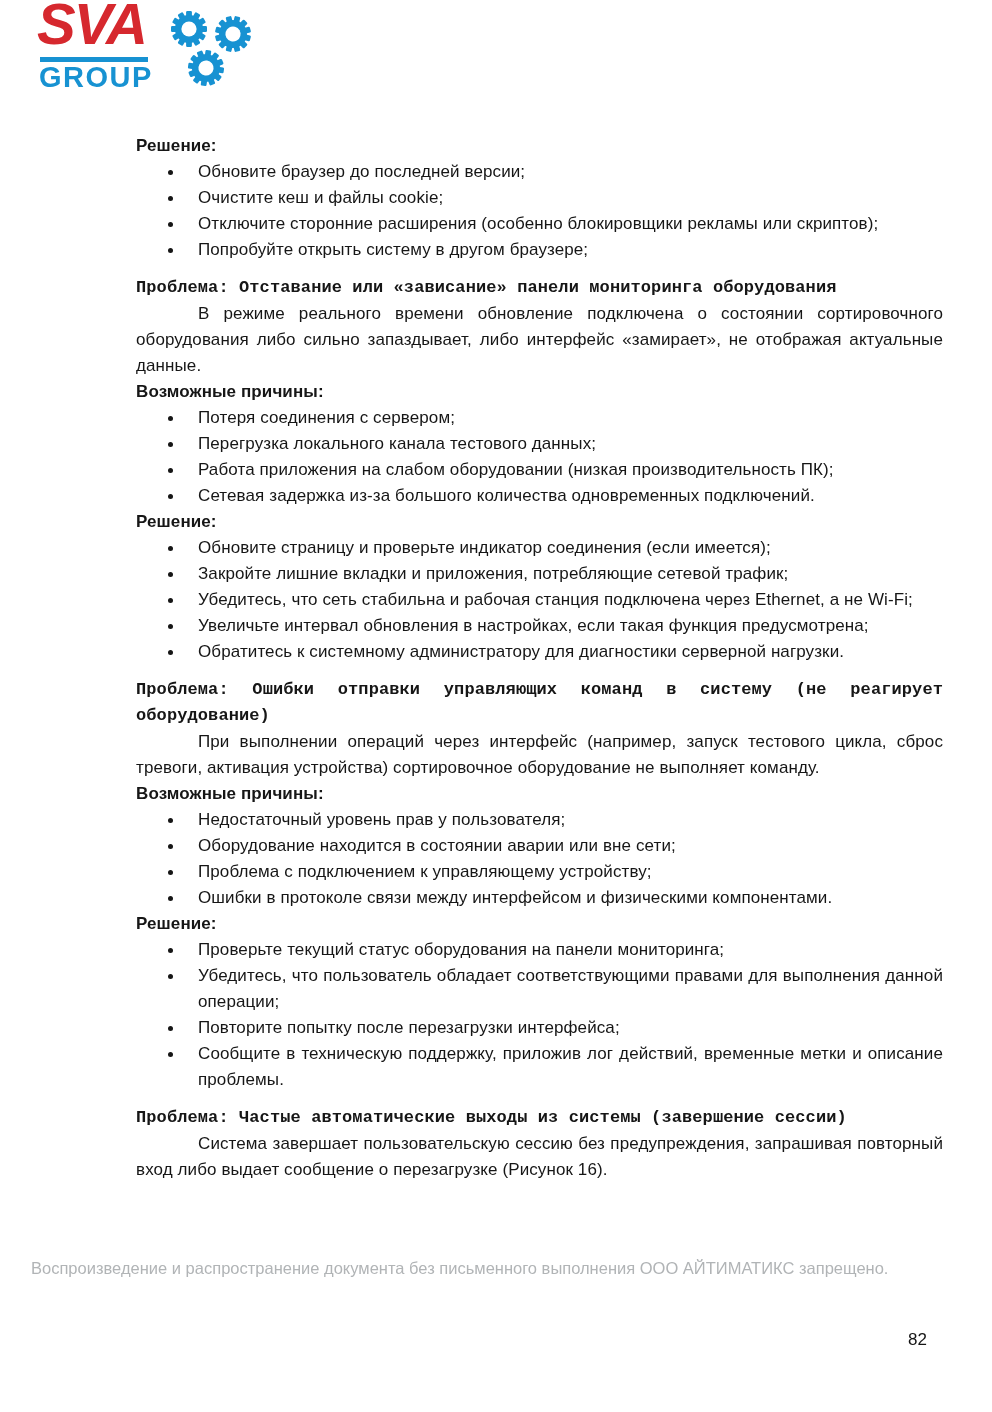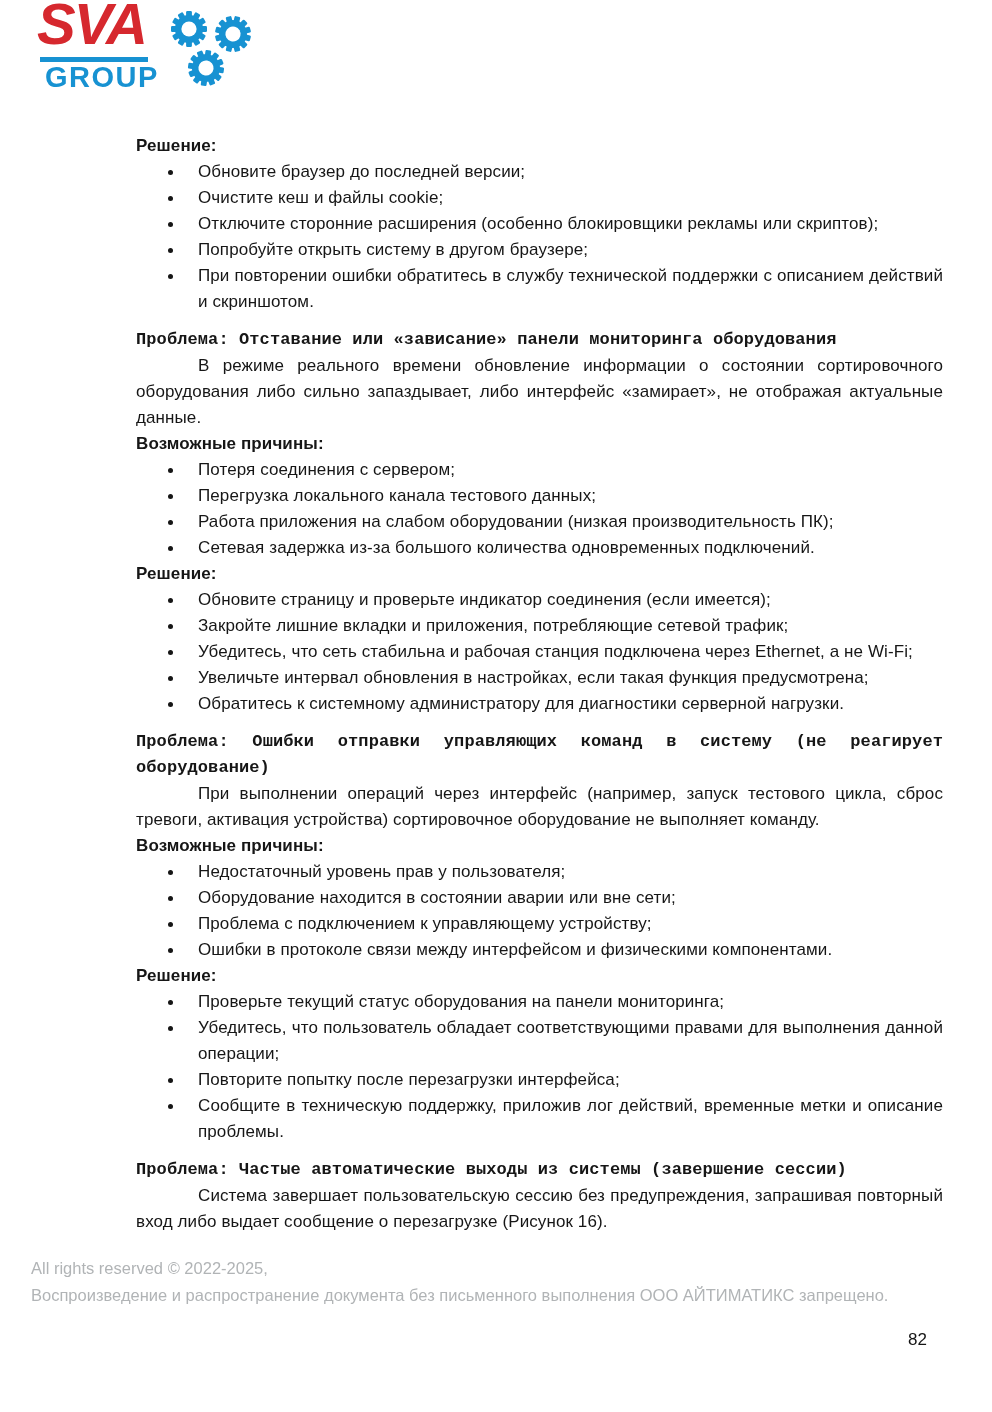--- a/index.html
+++ b/index.html
@@ -8,21 +8,21 @@
     font-family:"Liberation Sans",sans-serif;color:#161616;
   }
   
   .logo{position:absolute;left:0;top:0;width:280px;height:100px;}
   .logo-sva{
     position:absolute;left:37px;top:-8px;font-size:58px;line-height:64px;
     font-weight:bold;font-style:italic;color:#d6282e;letter-spacing:-2px;
   }
   .logo-rule{position:absolute;left:40px;top:57px;width:108px;height:5px;background:#1792d2;}
   .logo-group{
-    position:absolute;left:45px;top:63px;font-size:29px;line-height:29px;
+    position:absolute;left:39px;top:63px;font-size:29px;line-height:29px;
     font-weight:bold;color:#1792d2;letter-spacing:1.5px;
   }
   .gears{position:absolute;left:168px;top:5px;}
   
   .content{
     position:absolute;left:136px;right:49px;top:90px;
     font-size:17px;line-height:26px;letter-spacing:0.1px;margin-top:43px;
   }
   .content p,.content ul,.content h2{margin:0;padding:0;}
   .label{font-weight:bold;padding-left:62px;}
@@ -79,25 +79,24 @@
   </header>
 
   <main class="content">
 
     <p class="label">Решение:</p>
     <ul>
       <li>Обновите браузер до последней версии;</li>
       <li>Очистите кеш и файлы cookie;</li>
       <li>Отключите сторонние расширения (особенно блокировщики рекламы или скриптов);</li>
       <li>Попробуйте открыть систему в другом браузере;</li>
-      <li>При повторении ошибки обратитесь в службу технической поддержки с описанием действий и скриншотом.</li>
     </ul>
 
     <h2 class="heading">Проблема: Отставание или «зависание» панели мониторинга оборудования</h2>
-    <p class="para">В режиме реального времени обновление информации о состоянии сортировочного оборудования либо сильно запаздывает, либо интерфейс «замирает», не отображая актуальные данные.</p>
+    <p class="para">В режиме реального времени обновление подключена о состоянии сортировочного оборудования либо сильно запаздывает, либо интерфейс «замирает», не отображая актуальные данные.</p>
     <p class="label">Возможные причины:</p>
     <ul>
       <li>Потеря соединения с сервером;</li>
       <li>Перегрузка локального канала тестового данных;</li>
       <li>Работа приложения на слабом оборудовании (низкая производительность ПК);</li>
       <li>Сетевая задержка из-за большого количества одновременных подключений.</li>
     </ul>
     <p class="label">Решение:</p>
     <ul>
       <li>Обновите страницу и проверьте индикатор соединения (если имеется);</li>
@@ -123,19 +122,18 @@
       <li>Повторите попытку после перезагрузки интерфейса;</li>
       <li>Сообщите в техническую поддержку, приложив лог действий, временные метки и описание проблемы.</li>
     </ul>
 
     <h2 class="heading">Проблема: Частые автоматические выходы из системы (завершение сессии)</h2>
     <p class="para">Система завершает пользовательскую сессию без предупреждения, запрашивая повторный вход либо выдает сообщение о перезагрузке (Рисунок 16).</p>
 
   </main>
 
   <footer class="footer">
-    <p>All rights reserved © 2022-2025,</p>
     <p>Воспроизведение и распространение документа без письменного выполнения ООО АЙТИМАТИКС запрещено.</p>
   </footer>
 
   <div class="page-number">82</div>
 
 </div>
 
 </body></html>

